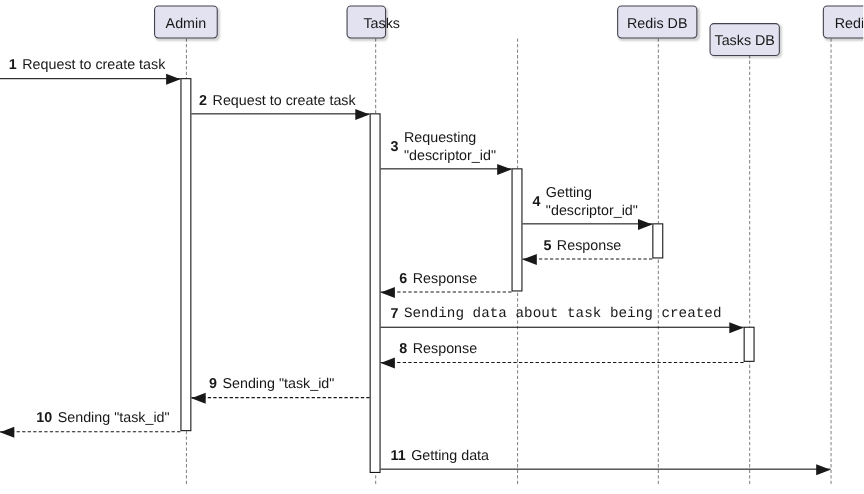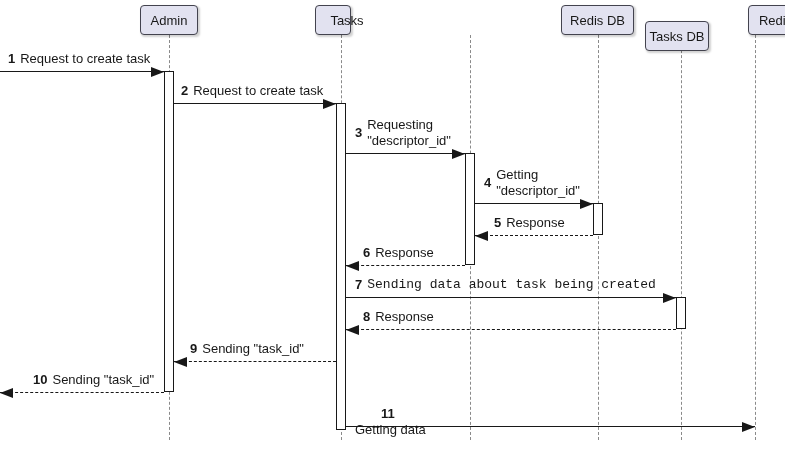--- a/index.html
+++ b/index.html
@@ -175,21 +175,21 @@
     <div class="msg-line dashed" style="left: 0px; top: 392px; width: 164px;"></div>
     <div class="arrowhead left" style="top: 388px; left: 0px;"></div>
     <div class="msg-label" style="left: 33px; top: 372px;">
       <span class="msg-num">10</span>
       <span>
         <span style="display: block;">Sending "task_id"</span>
       </span>
     </div>
     <div class="msg-line" style="left: 346px; top: 426px; width: 409px;"></div>
     <div class="arrowhead right" style="top: 422px; left: 742px;"></div>
-    <div class="msg-label" style="left: 355px; top: 406px; flex-direction: column;">
+    <div class="msg-label" style="left: 355px; top: 406px;">
       <span class="msg-num">11</span>
       <span>
         <span style="display: block;">Getting data</span>
       </span>
     </div>
     <div class="participant" style="left: 140px; width: 58px; top: 5px; height: 30px;">Admin</div>
     <div class="participant" style="left: 315px; width: 36px; top: 5px; height: 30px; padding-left: 28px;">Tasks</div>
     <div class="participant" style="left: 561px; width: 73px; top: 5px; height: 30px;">Redis DB</div>
     <div class="participant" style="left: 645px; width: 64px; top: 5px; height: 30px; margin-top: 16px;">Tasks DB</div>
     <div class="participant" style="left: 748px; width: 55px; top: 5px; height: 30px;">Redis</div>

